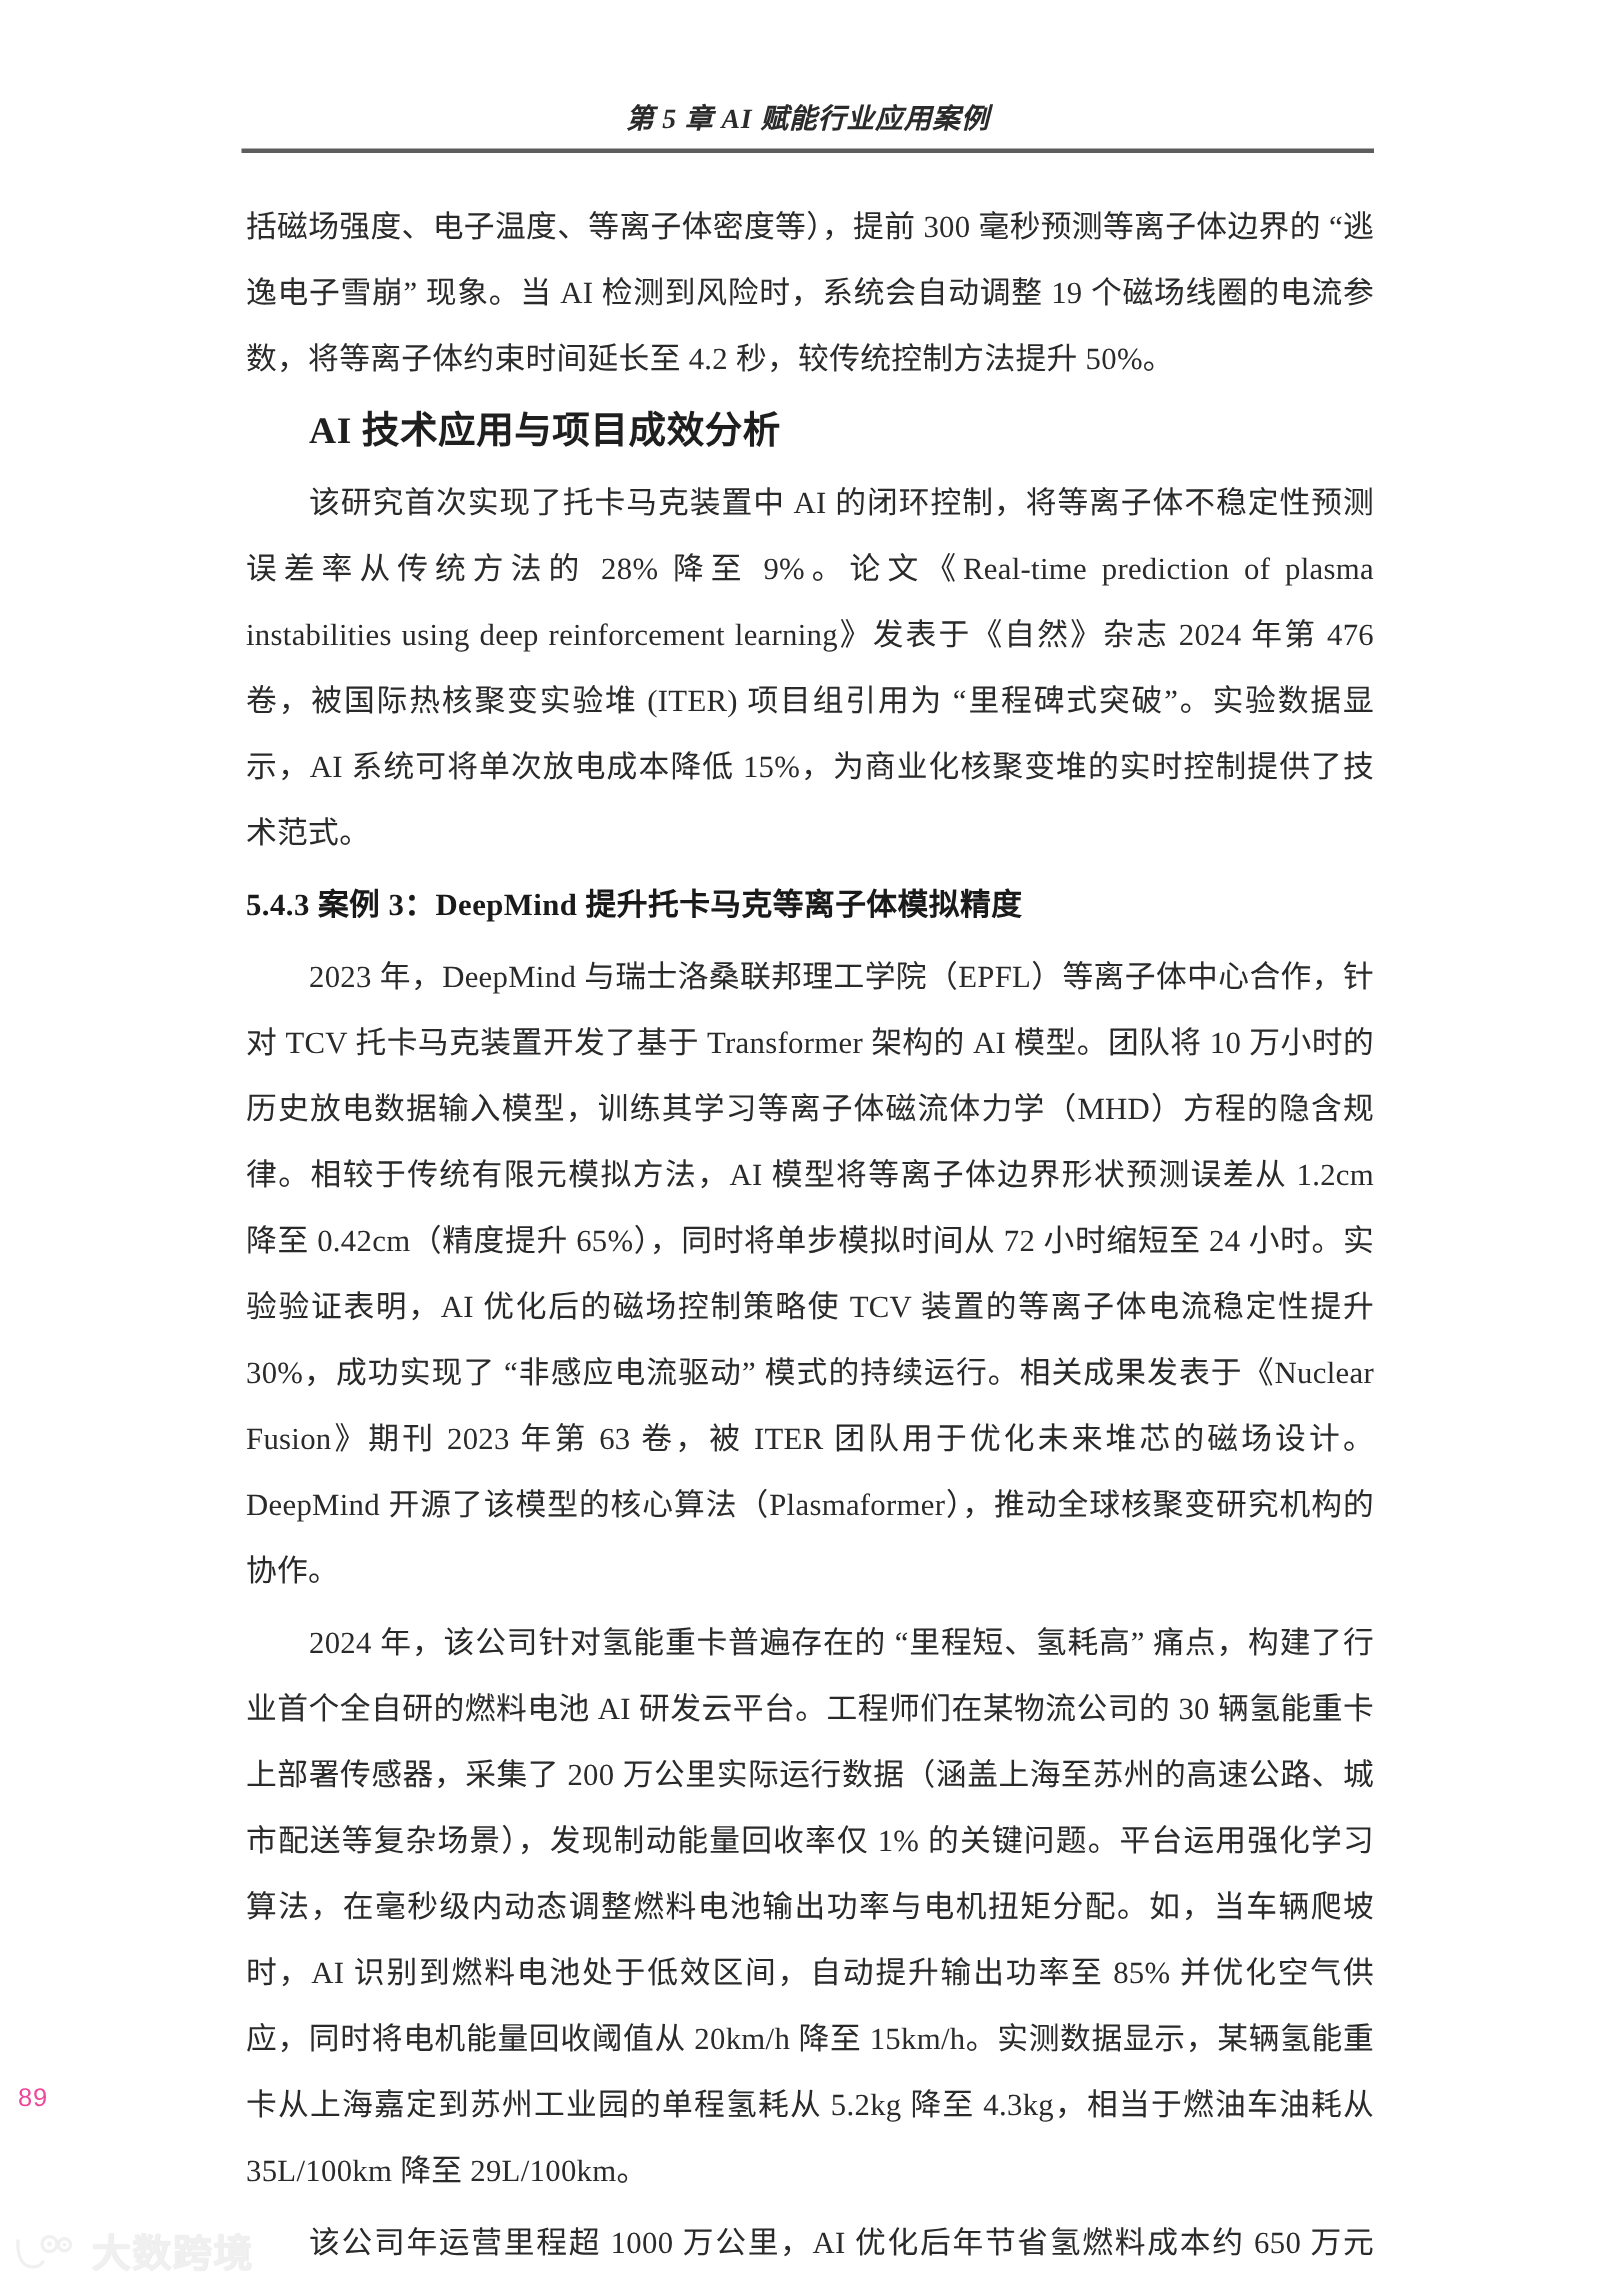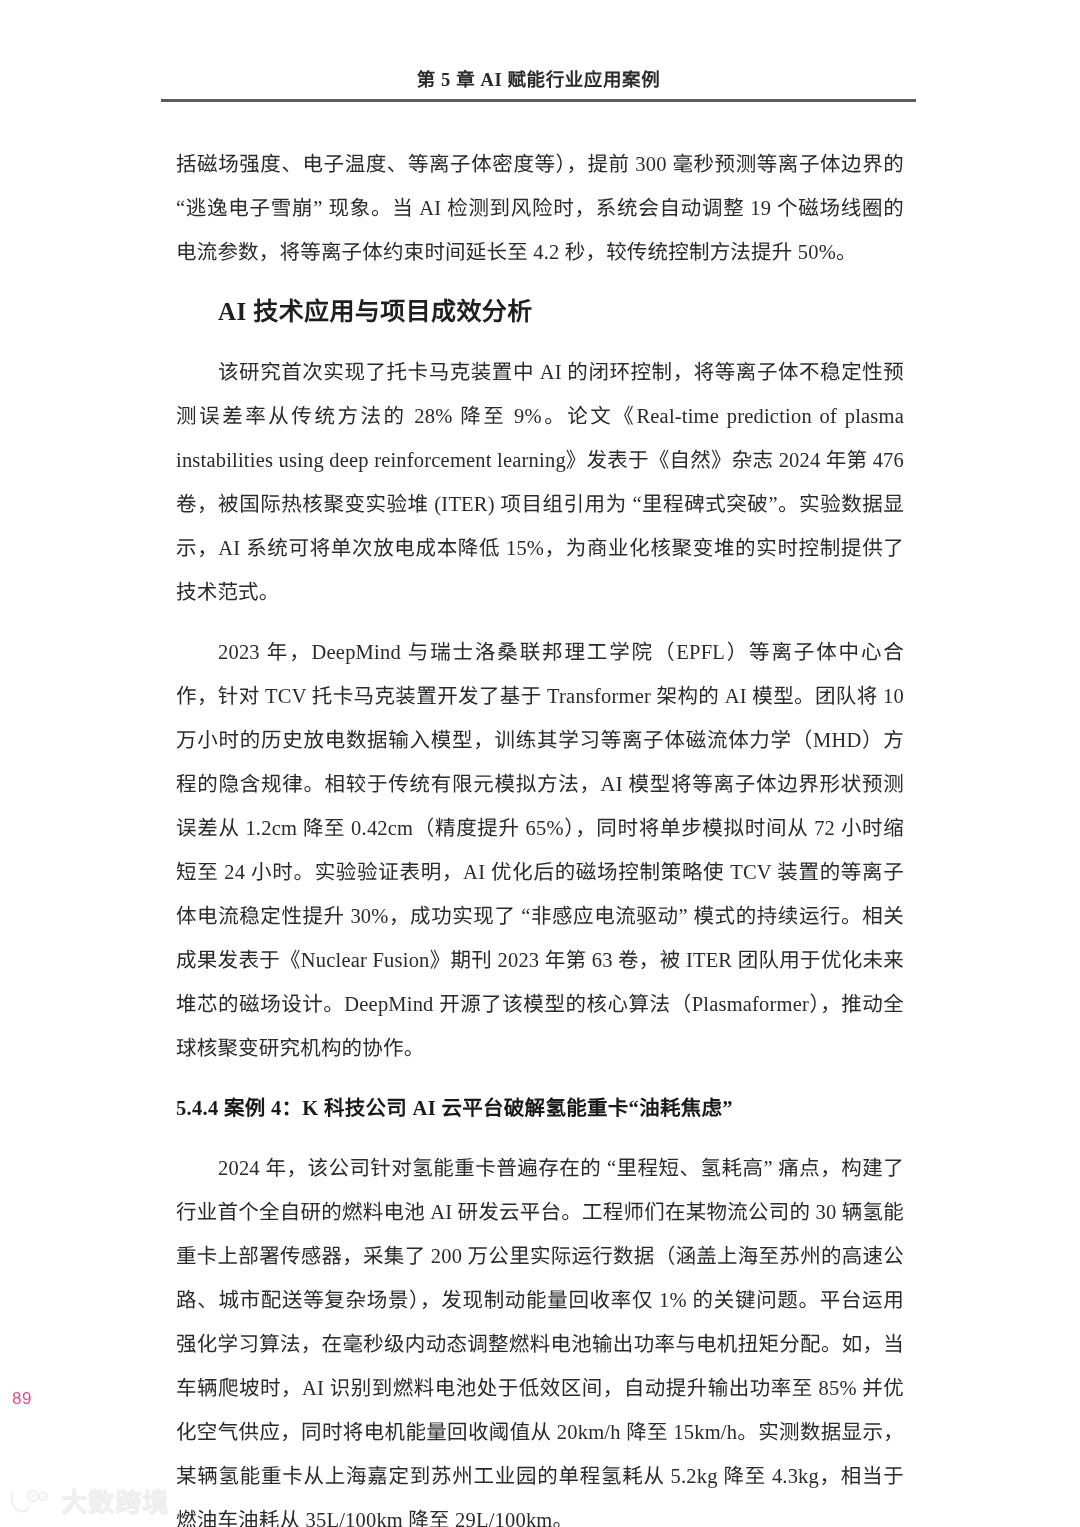--- a/index.html
+++ b/index.html
@@ -28,40 +28,41 @@
   }
   .header-title {
     text-align: center;
     font-family: "Liberation Serif", "DejaVu Serif", serif;
     font-weight: bold;
     font-size: 18.5px;
     letter-spacing: 0.6px;
     color: #2b2b2b;
     line-height: 1.3;
     white-space: nowrap;
+    font-style: italic;
   }
   .header-rule {
     margin-top: 7px;
     height: 3px;
     background: #5d5d5d;
     width: 100%;
   }
 
   
   .body-col {
     position: absolute;
     left: 160px;
     top: 126px;
     width: 760px;
   }
 
   p.para,
   h3.sub-head,
   h2.num-head {
-    margin: 16px;
+    margin: 4px;
     padding: 0;
   }
 
   p.para {
     font-family: "Liberation Serif", "DejaVu Serif", serif;
     font-size: 20.5px;
     line-height: 44px;
     text-align: justify;
     text-justify: inter-ideograph;
     color: #2a2a2a;
@@ -145,24 +146,24 @@
   </div>
 
   <div class="body-col">
 
     <p class="para">括磁场强度、电子温度、等离子体密度等），提前 300 毫秒预测等离子体边界的 “逃逸电子雪崩” 现象。当 AI 检测到风险时，系统会自动调整 19 个磁场线圈的电流参数，将等离子体约束时间延长至 4.2 秒，较传统控制方法提升 50%。</p>
 
     <h3 class="sub-head">AI 技术应用与项目成效分析</h3>
 
     <p class="para indent">该研究首次实现了托卡马克装置中 AI 的闭环控制，将等离子体不稳定性预测误差率从传统方法的 28% 降至 9%。论文《Real-time prediction of plasma instabilities using deep reinforcement learning》发表于《自然》杂志 2024 年第 476 卷，被国际热核聚变实验堆 (ITER) 项目组引用为 “里程碑式突破”。实验数据显示，AI 系统可将单次放电成本降低 15%，为商业化核聚变堆的实时控制提供了技术范式。</p>
 
+    <h2 class="num-head">5.4.3 案例 3：DeepMind 提升托卡马克等离子体模拟精度</h2>
 
     <p class="para indent">2023 年，DeepMind 与瑞士洛桑联邦理工学院（EPFL）等离子体中心合作，针对 TCV 托卡马克装置开发了基于 Transformer 架构的 AI 模型。团队将 10 万小时的历史放电数据输入模型，训练其学习等离子体磁流体力学（MHD）方程的隐含规律。相较于传统有限元模拟方法，AI 模型将等离子体边界形状预测误差从 1.2cm 降至 0.42cm（精度提升 65%），同时将单步模拟时间从 72 小时缩短至 24 小时。实验验证表明，AI 优化后的磁场控制策略使 TCV 装置的等离子体电流稳定性提升 30%，成功实现了 “非感应电流驱动” 模式的持续运行。相关成果发表于《Nuclear Fusion》期刊 2023 年第 63 卷，被 ITER 团队用于优化未来堆芯的磁场设计。DeepMind 开源了该模型的核心算法（Plasmaformer），推动全球核聚变研究机构的协作。</p>
 
-    <h2 class="num-head">5.4.4 案例 4：K 科技公司 AI 云平台破解氢能重卡“油耗焦虑”</h2>
 
     <p class="para indent">2024 年，该公司针对氢能重卡普遍存在的 “里程短、氢耗高” 痛点，构建了行业首个全自研的燃料电池 AI 研发云平台。工程师们在某物流公司的 30 辆氢能重卡上部署传感器，采集了 200 万公里实际运行数据（涵盖上海至苏州的高速公路、城市配送等复杂场景），发现制动能量回收率仅 1% 的关键问题。平台运用强化学习算法，在毫秒级内动态调整燃料电池输出功率与电机扭矩分配。如，当车辆爬坡时，AI 识别到燃料电池处于低效区间，自动提升输出功率至 85% 并优化空气供应，同时将电机能量回收阈值从 20km/h 降至 15km/h。实测数据显示，某辆氢能重卡从上海嘉定到苏州工业园的单程氢耗从 5.2kg 降至 4.3kg，相当于燃油车油耗从 35L/100km 降至 29L/100km。</p>
 
     <p class="para indent">该公司年运营里程超 1000 万公里，AI 优化后年节省氢燃料成本约 650 万元（按当前氢价 65 元/kg 计算），单辆车日均运营里程从 450 公里提升至 520 公里，相当于每天多完成 2 趟城市配送任务。团队已申请 12 项发明专利，其中《基于实时路况的燃料电池动态控制方法》获中国专利优秀奖，平台通过 ISO 26262 功能安全认证。项目成果获上海市经信委青年产业创新大赛金奖，中通、顺丰等物流企业已签约试点。</p>
 
   </div>
 
   <div class="page-number">89</div>
 
   <div class="watermark">

